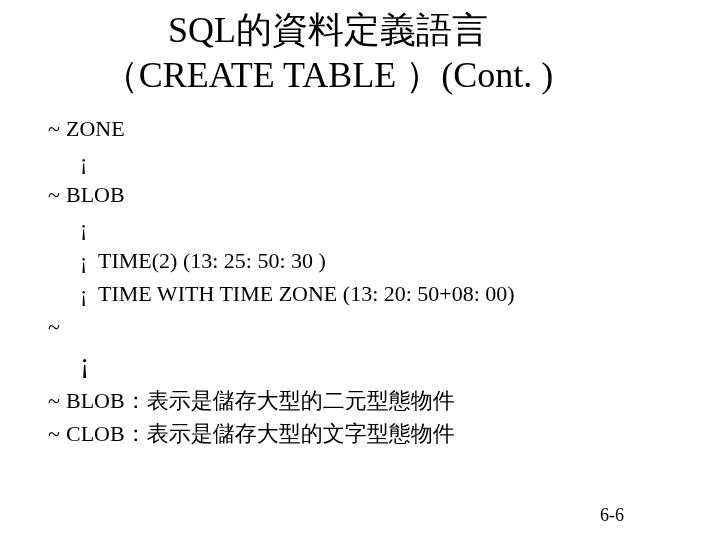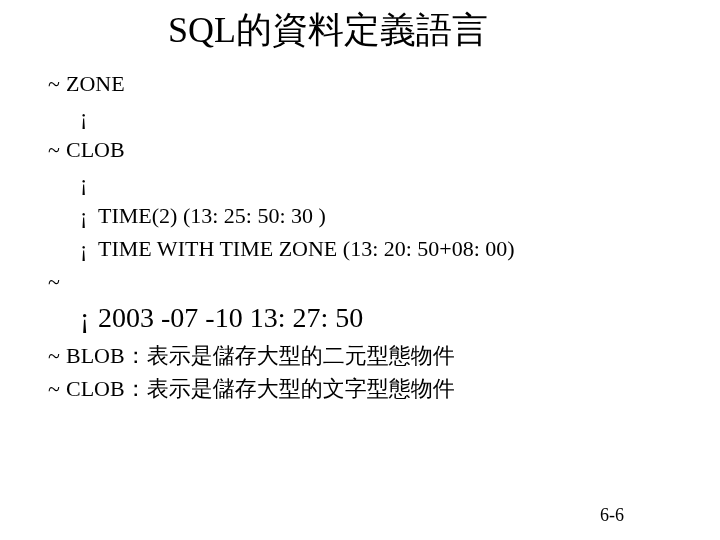--- a/index.html
+++ b/index.html
@@ -69,54 +69,54 @@
     margin-top: 22px;
   }
 </style>
 </head>
 <body>
 
 <div class="slide">
 
   <div class="title">
     <span>SQL的資料定義語言</span><br>
+    <span>（CREATE TABLE ）(Cont. )</span>
   </div>
 
   <div class="body">
 
     <div class="l1">
       <span class="bullet-tilde">~</span>
       <span>ZONE</span>
     </div>
     <div class="l2">
       <span class="bullet-circle">¡</span>
     </div>
 
     <div class="l1">
       <span class="bullet-tilde">~</span>
-      <span>CLOB</span>
+      <span>BLOB</span>
     </div>
     <div class="l2">
       <span class="bullet-circle">¡</span>
     </div>
     <div class="l2">
       <span class="bullet-circle">¡</span>
       <span>TIME(2) (13: 25: 50: 30 )</span>
     </div>
     <div class="l2">
       <span class="bullet-circle">¡</span>
       <span>TIME WITH TIME ZONE  (13: 20: 50+08: 00)</span>
     </div>
 
     <div class="l1">
       <span class="bullet-tilde">~</span>
     </div>
     <div class="l2b">
       <span class="bullet-circle">¡</span>
-      <span>2003 -07 -10 13: 27: 50</span>
     </div>
 
     <div class="l1">
       <span class="bullet-tilde">~</span>
       <span class="ch">BLOB：表示是儲存大型的二元型態物件</span>
     </div>
 
     <div class="l1">
       <span class="bullet-tilde">~</span>
       <span class="ch">CLOB：表示是儲存大型的文字型態物件</span>

